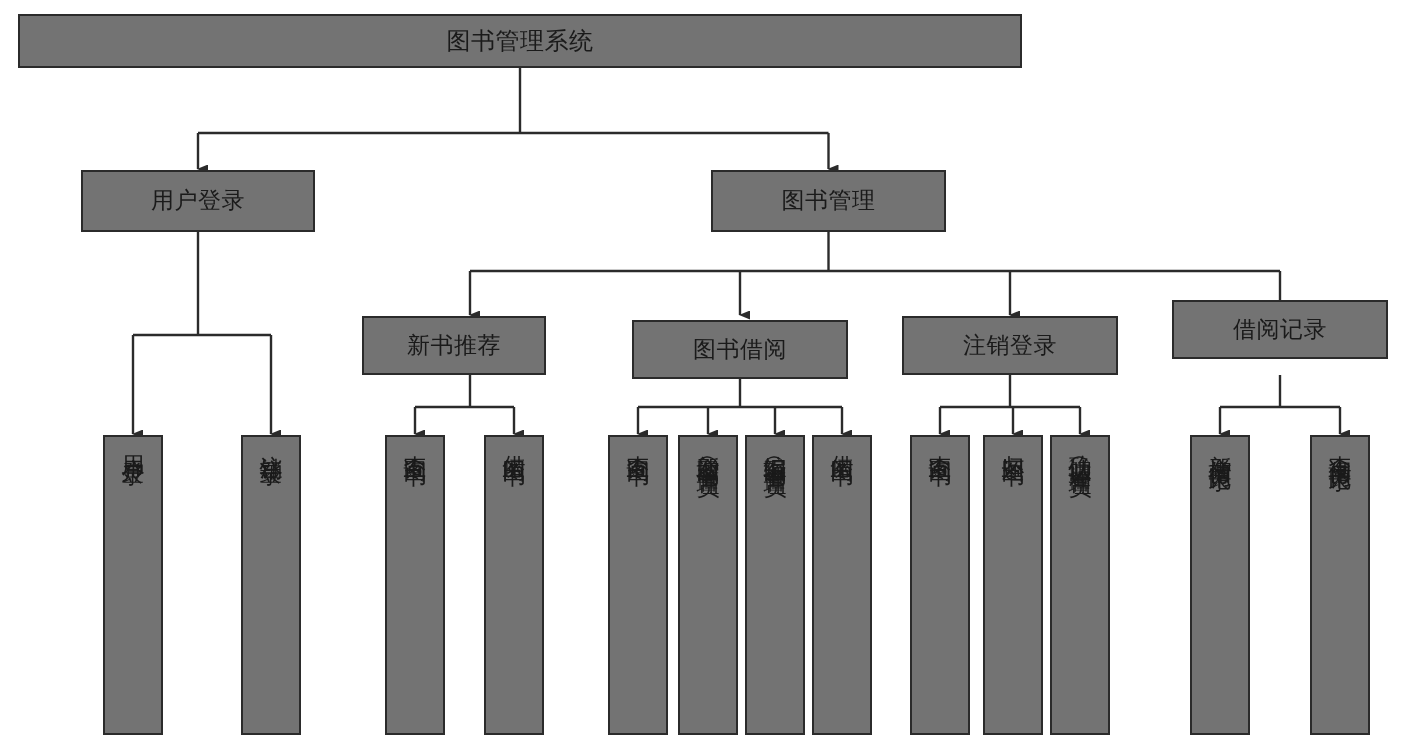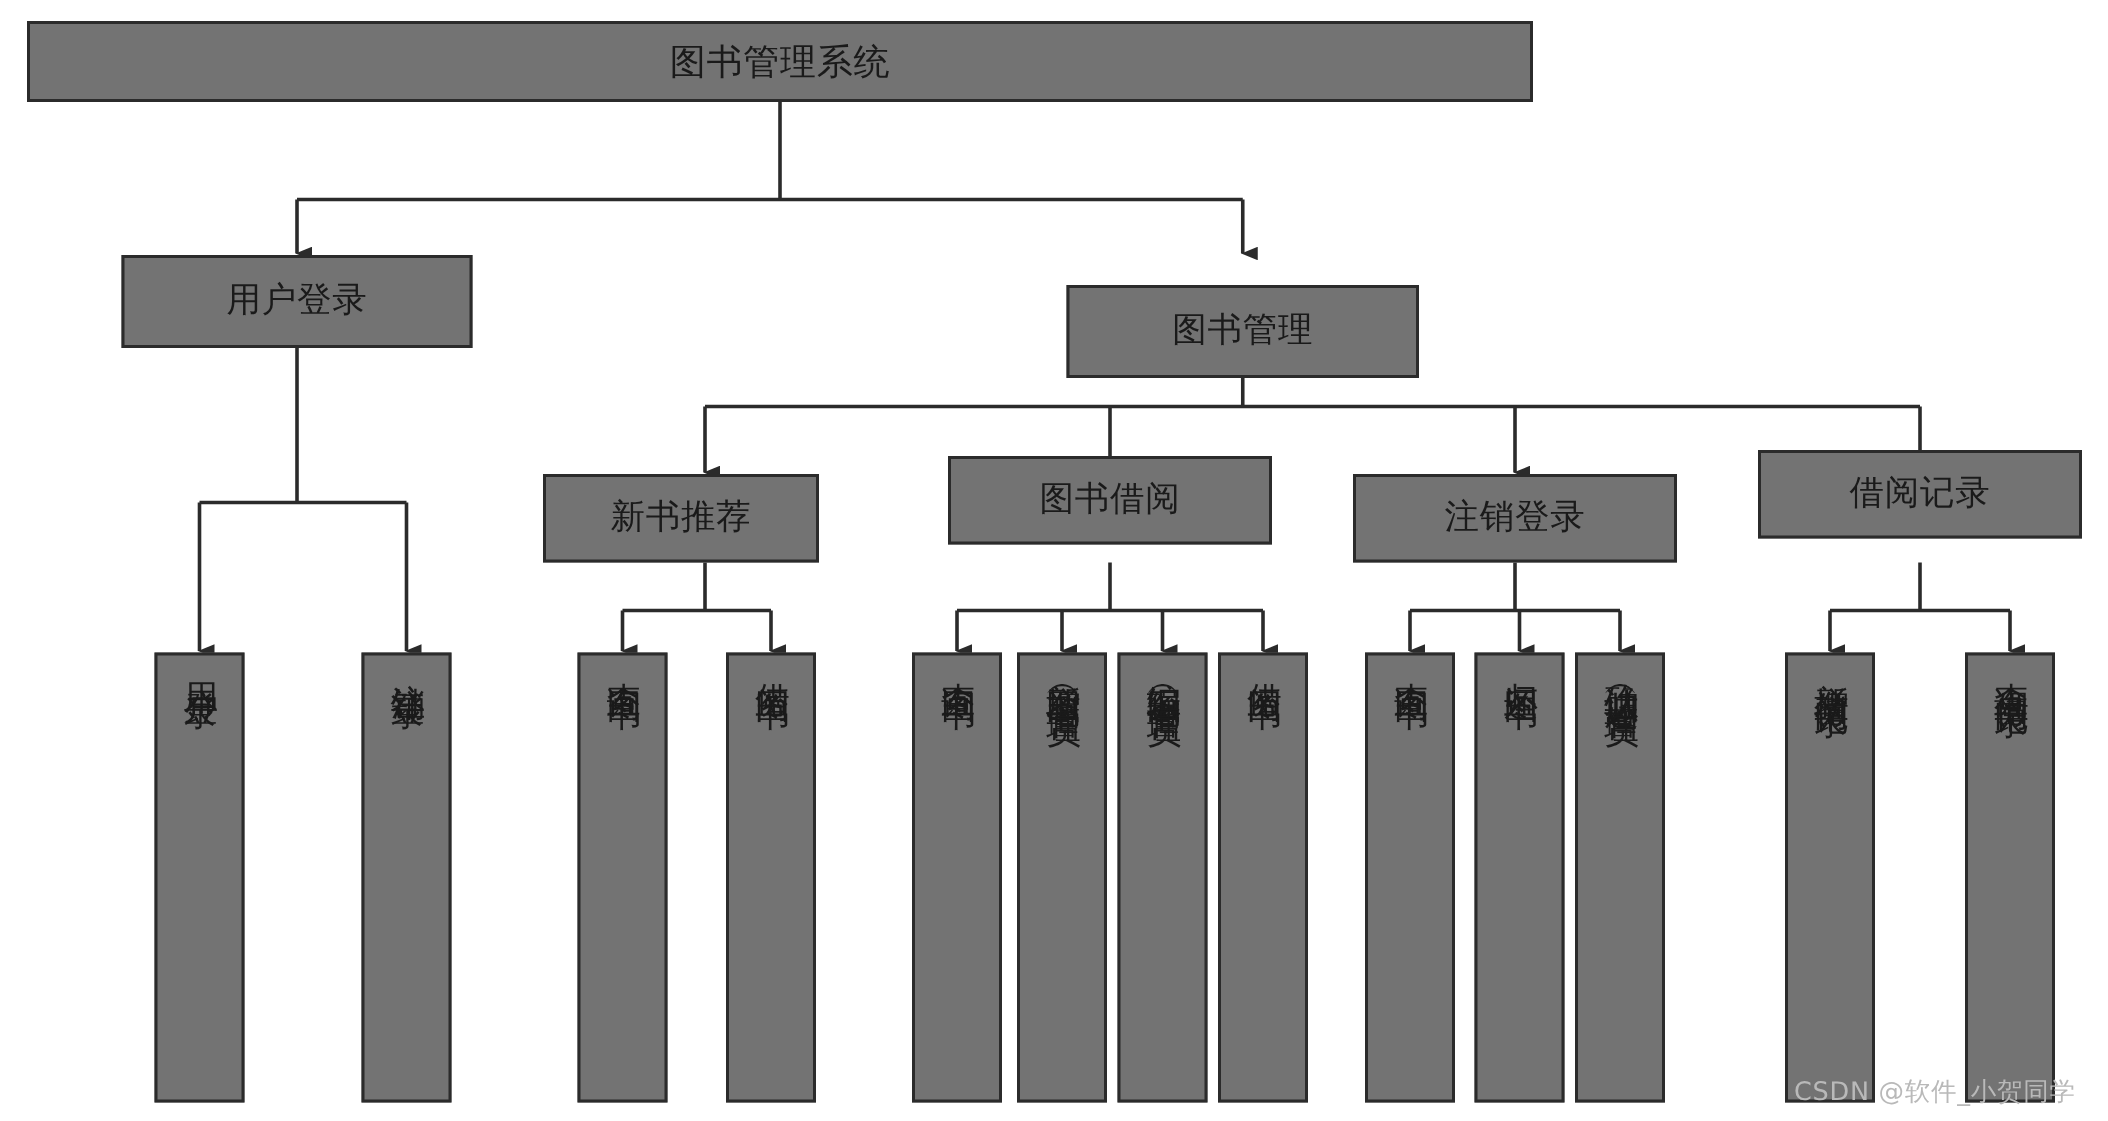--- a/index.html
+++ b/index.html
@@ -117,27 +117,27 @@
         <line x1="1340" y1="407" x2="1340" y2="434" stroke="#2b2b2b" stroke-width="2.4" marker-end="url(#arrowhead)"></line>
       </g>
   </svg>
   <div id="node-layer">
       <div class="node-box horiz root" style="left: 18px; top: 14px; width: 1004px; height: 54px;">
         <span class="node-label">图书管理系统</span>
       </div>
       <div class="node-box horiz" style="left: 81px; top: 170px; width: 234px; height: 62px;">
         <span class="node-label">用户登录</span>
       </div>
-      <div class="node-box horiz" style="left: 711px; top: 170px; width: 235px; height: 62px; margin-top: 20px;">
+      <div class="node-box horiz" style="left: 711px; top: 170px; width: 235px; height: 62px;">
         <span class="node-label">图书管理</span>
       </div>
       <div class="node-box horiz" style="left: 362px; top: 316px; width: 184px; height: 59px;">
         <span class="node-label">新书推荐</span>
       </div>
-      <div class="node-box horiz" style="left: 632px; top: 304px; width: 216px; height: 59px;">
+      <div class="node-box horiz" style="left: 632px; top: 320px; width: 216px; height: 59px;">
         <span class="node-label">图书借阅</span>
       </div>
       <div class="node-box horiz" style="left: 902px; top: 316px; width: 216px; height: 59px;">
         <span class="node-label">注销登录</span>
       </div>
       <div class="node-box horiz" style="left: 1172px; top: 300px; width: 216px; height: 59px;">
         <span class="node-label">借阅记录</span>
       </div>
       <div class="node-box vert" style="left: 103px; top: 435px; width: 60px; height: 300px;">
         <span class="node-label">用户登录</span>
@@ -172,14 +172,13 @@
       <div class="node-box vert" style="left: 1050px; top: 435px; width: 60px; height: 300px;">
         <span class="node-label">确认归还（管理员）</span>
       </div>
       <div class="node-box vert" style="left: 1190px; top: 435px; width: 60px; height: 300px;">
         <span class="node-label">新增借阅记录</span>
       </div>
       <div class="node-box vert" style="left: 1310px; top: 435px; width: 60px; height: 300px;">
         <span class="node-label">查询借阅记录</span>
       </div>
     </div>
-  <div class="watermark" style="left: 1196px; top: 716px;">CSDN @软件_小贺同学</div>
 </div>
 
 </body></html>

